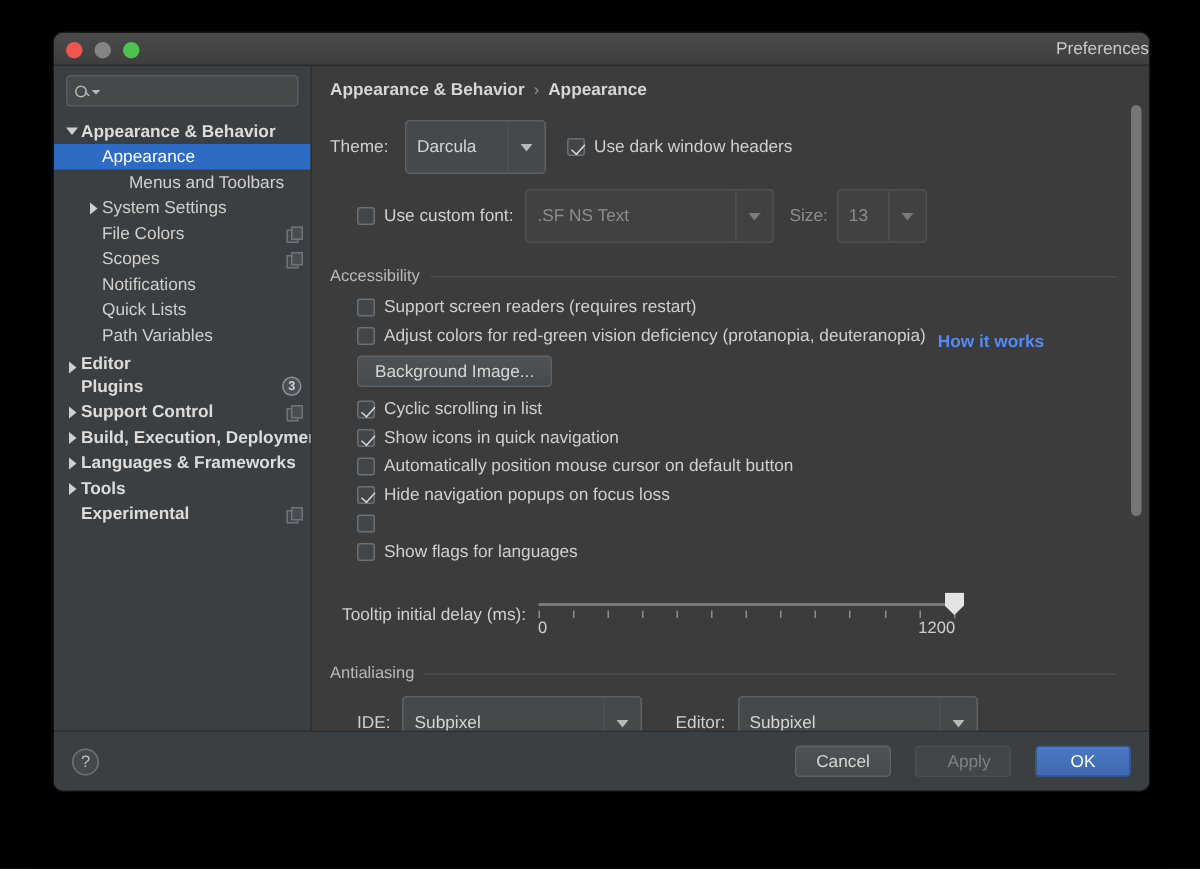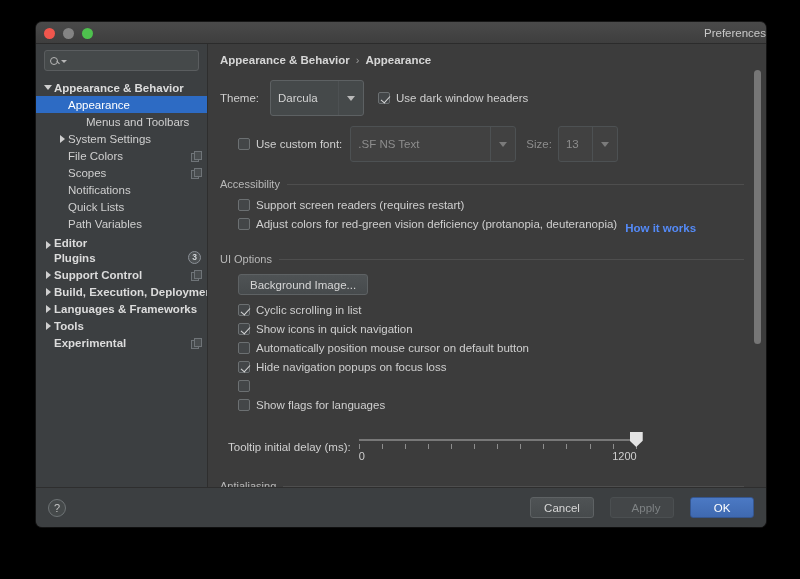--- a/index.html
+++ b/index.html
@@ -570,24 +570,20 @@
         </div>
         <div style="display:flex;align-items:center">
           <div class="cb">
             <span class="box"></span>
             <span>Adjust colors for red-green vision deficiency (protanopia, deuteranopia)</span>
           </div>
           <span class="link">How it works</span>
         </div>
       </div>
 
-      <div class="section">
-        <span class="stitle">UI Options</span>
-        <span class="rule"></span>
-      </div>
       <div style="margin-left:18px;margin-bottom:9px">
         <span class="btn-bg">Background Image...</span>
       </div>
       <div class="checks indent">
         <div class="cb checked">
           <span class="box"></span>
           <span>Cyclic scrolling in list</span>
         </div>
         <div class="cb checked">
           <span class="box"></span>

